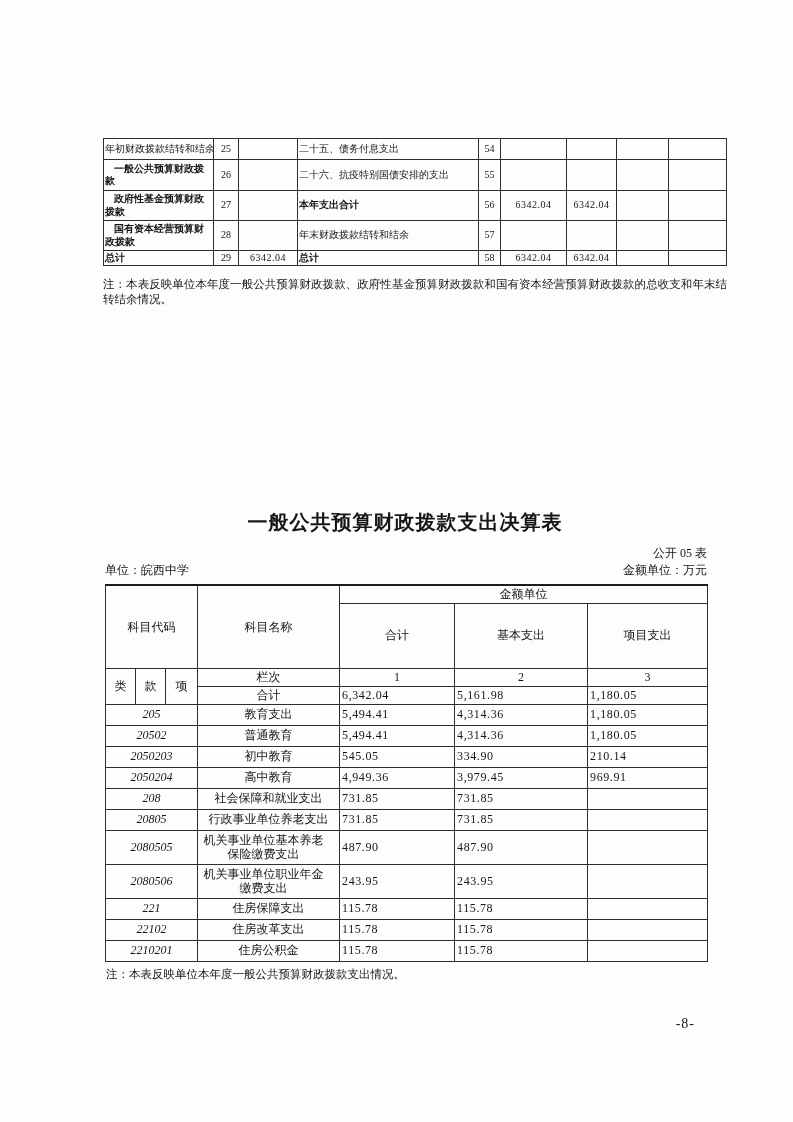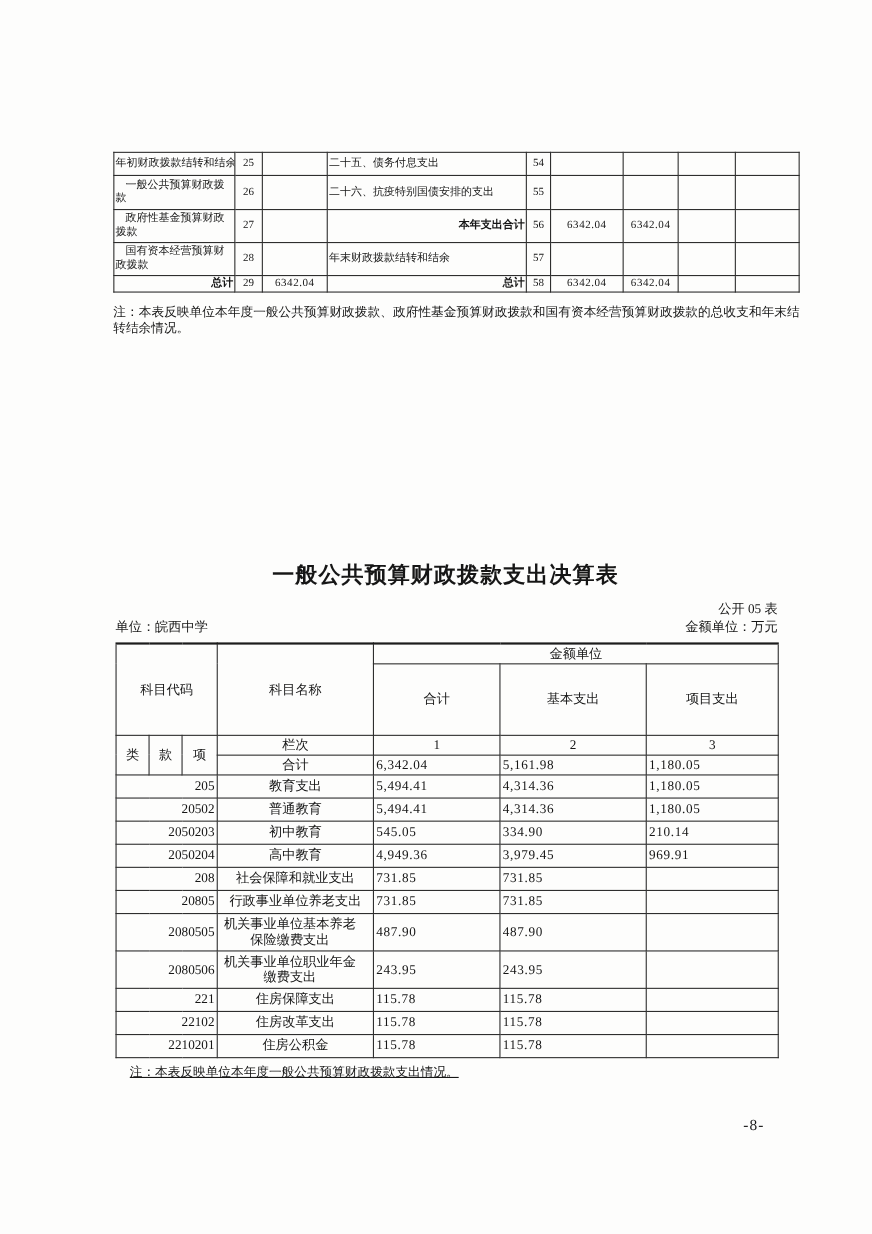--- a/index.html
+++ b/index.html
@@ -11,25 +11,25 @@
   }
   table { border-collapse: collapse; table-layout: fixed; }
   td { border: 1px solid #2e2e2e; overflow: hidden; vertical-align: middle; }
 
   
   .top-table { position: absolute; left: 103px; top: 138px; width: 623px; }
   .top-table td { font-size: 10px; line-height: 1.22; padding: 0 1px; }
   .tt-llabel { text-align: left; }
   .tt-rlabel { text-align: left; padding-left: 2px; }
   .tt-rlabel.wrappad { padding-right: 14px; }
-  .indent { text-indent: 0.9em; }
+  .indent { text-indent: 0.9em; font-weight: bold; }
   .nowrap { white-space: nowrap; }
   .tt-code { text-align: center; font-size: 10.5px; }
   .tt-val { text-align: center; font-size: 10.5px; letter-spacing: 0.5px; }
-  .bold-center { font-weight: bold; text-align: right; text-indent: 0; padding-right: 0; font-size: 10.5px; }
+  .bold-center { font-weight: bold; text-align: left; text-indent: 0; padding-right: 0; font-size: 10.5px; }
 
   .note-top {
     position: absolute; left: 103px; top: 277px; width: 624px;
     font-size: 11.5px; line-height: 1.32; text-align: justify;
   }
 
   
   .main-title {
     position: absolute; left: 103px; top: 509px; width: 604px;
     text-align: center; font-size: 20px; font-weight: bold; letter-spacing: 1px;
@@ -41,26 +41,26 @@
     display: flex; justify-content: space-between; font-size: 12px;
   }
 
   
   .main-table {
     position: absolute; left: 105px; top: 584px; width: 602px;
     border: 1.5px solid #1c1c1c; border-top-width: 2px;
   }
   .main-table td { font-size: 12px; line-height: 1.2; padding: 0 2px; }
   .mt-head { text-align: center; }
-  .mt-code { text-align: right; padding-left: 3px; font-size: 12px; }
+  .mt-code { text-align: center; padding-left: 3px; font-size: 12px; font-style: italic; }
   .mt-name { text-align: center; padding-left: 3px; }
   .mt-name.wrappad { padding-right: 12px; }
   .mt-val { letter-spacing: 0.6px; }
 
-  .note-main { position: absolute; left: 118px; top: 967px; font-size: 11.5px; text-decoration: underline; }
+  .note-main { position: absolute; left: 106px; top: 967px; font-size: 11.5px; }
   .page-number { position: absolute; top: 1016px; right: 98px; font-size: 14px; letter-spacing: 1px; }
 </style>
 </head>
 <body>
 
 <div class="page">
 
   <table class="top-table">
     <colgroup>
       <col style="width:110px">

